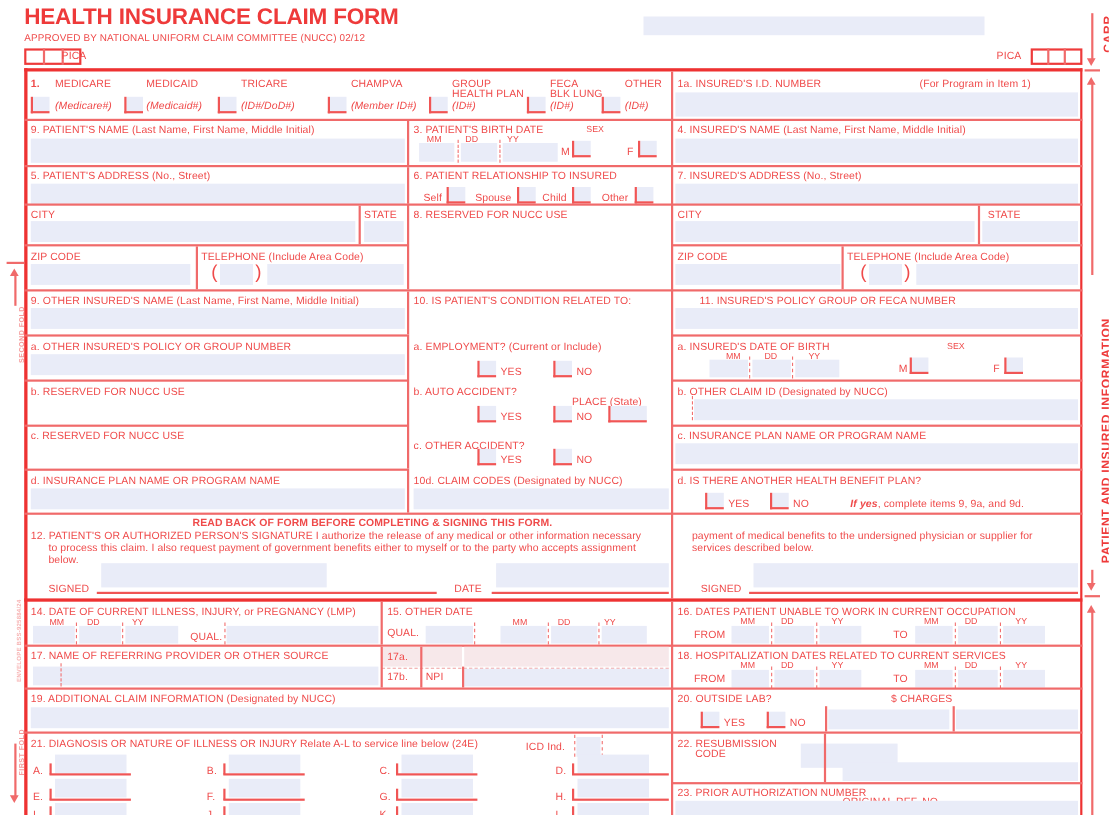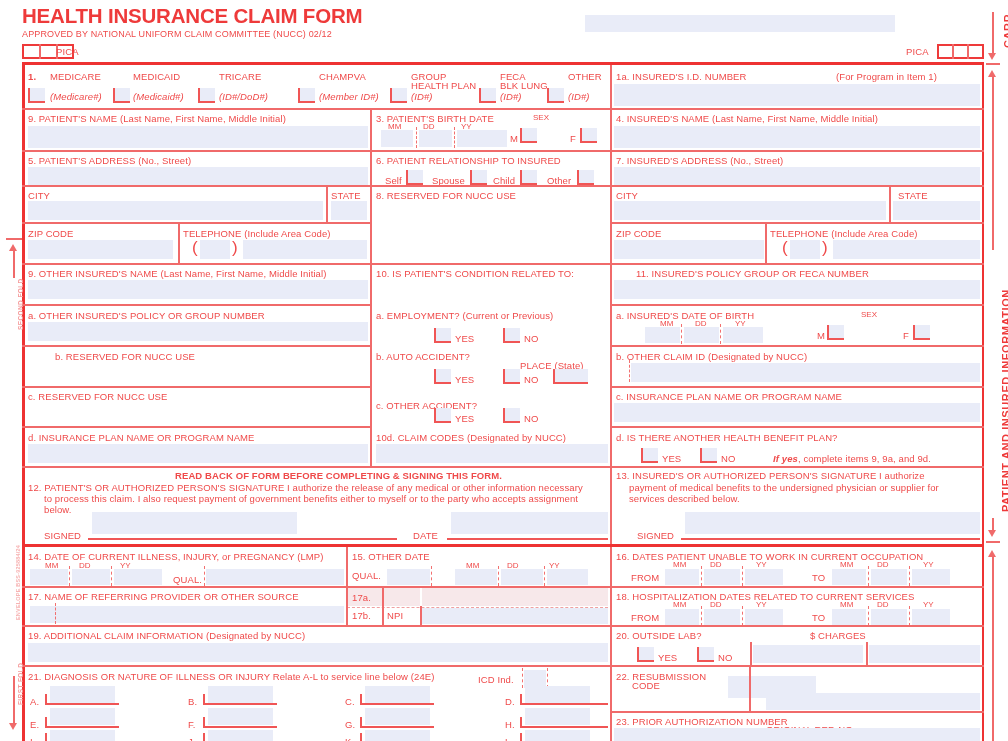--- a/index.html
+++ b/index.html
@@ -291,21 +291,21 @@
   <div class="abs t" style="left:616px; top:268px;margin-left:20px;">11. INSURED'S POLICY GROUP OR FECA NUMBER</div>
   <div class="abs fld" style="left:614px; top:280px; width:366px; height:19px;"></div>
 
   <div class="abs vr" style="left:370px; top:265px; width:1.5px; height:39px;"></div>
   <div class="abs hr" style="left:22px; top:304px; width:348px; height:2px;"></div>
   <div class="abs hr" style="left:611px; top:304px; width:373px; height:2px;"></div>
 
   <div class="abs t" style="left:28px; top:310px;">a. OTHER INSURED'S POLICY OR GROUP NUMBER</div>
   <div class="abs fld" style="left:28px; top:322px; width:340px; height:19px;"></div>
 
-  <div class="abs t" style="left:376px; top:310px;">a. EMPLOYMENT? (Current or Previous)</div>
+  <div class="abs t" style="left:376px; top:310px;">a. EMPLOYMENT? (Current or Include)</div>
   <div class="cbx" style="left:434px; top:328px;">
       <i class="f"></i>
       <i class="l"></i>
       <i class="b"></i>
     </div>
   <div class="abs t" style="left:455px; top:333px;">YES</div>
   <div class="cbx" style="left:503px; top:328px;">
       <i class="f"></i>
       <i class="l"></i>
       <i class="b"></i>
@@ -331,21 +331,21 @@
   <div class="abs t" style="left:903px; top:330px;">F</div>
   <div class="cbx" style="left:913px; top:325px;">
       <i class="f"></i>
       <i class="l"></i>
       <i class="b"></i>
     </div>
 
   <div class="abs hr" style="left:22px; top:345px; width:348px; height:2px;"></div>
   <div class="abs hr" style="left:611px; top:345px; width:373px; height:2px;"></div>
 
-  <div class="abs t" style="left:28px; top:351px;margin-left:27px;">b. RESERVED FOR NUCC USE</div>
+  <div class="abs t" style="left:28px; top:351px;">b. RESERVED FOR NUCC USE</div>
 
   <div class="abs t" style="left:376px; top:351px;">b. AUTO ACCIDENT?</div>
   <div class="abs t" style="left:520px; top:360px;">PLACE (State)</div>
   <div class="cbx" style="left:434px; top:369px;">
       <i class="f"></i>
       <i class="l"></i>
       <i class="b"></i>
     </div>
   <div class="abs t" style="left:455px; top:374px;">YES</div>
   <div class="cbx" style="left:503px; top:369px;">
@@ -418,21 +418,20 @@
   <div class="abs t" style="left:28px; top:482px;">12. PATIENT'S OR AUTHORIZED PERSON'S SIGNATURE  I authorize the release of any medical or other information necessary</div>
   <div class="abs t" style="left:44px; top:493px;">to process this claim. I also request payment of government benefits either to myself or to the party who accepts assignment</div>
   <div class="abs t" style="left:44px; top:504px;">below.</div>
   <div class="abs fld" style="left:92px; top:512px; width:205px; height:22px;"></div>
   <div class="abs fld" style="left:451px; top:512px; width:157px; height:22px;"></div>
   <div class="abs t" style="left:44px; top:530px;">SIGNED</div>
   <div class="uline" style="left:88px; top:538px; width:309px;"></div>
   <div class="abs t" style="left:413px; top:530px;">DATE</div>
   <div class="uline" style="left:447px; top:538px; width:161px;"></div>
 
-  <div class="abs t" style="left:616px; top:470px;">13. INSURED'S OR AUTHORIZED PERSON'S SIGNATURE I authorize</div>
   <div class="abs t" style="left:629px; top:482px;">payment of medical benefits to the undersigned physician or supplier for</div>
   <div class="abs t" style="left:629px; top:493px;">services described below.</div>
   <div class="abs fld" style="left:685px; top:512px; width:295px; height:22px;"></div>
   <div class="abs t" style="left:637px; top:530px;">SIGNED</div>
   <div class="uline" style="left:681px; top:538px; width:299px;"></div>
 
   <div class="abs hr-thick" style="left:22px; top:544px; width:962px; height:3px;"></div>
 
   <div class="abs t" style="left:28px; top:551px;">14. DATE OF CURRENT ILLNESS, INJURY, or PREGNANCY (LMP)</div>
   <div class="abs t8" style="left:45px; top:561px;">MM</div>

